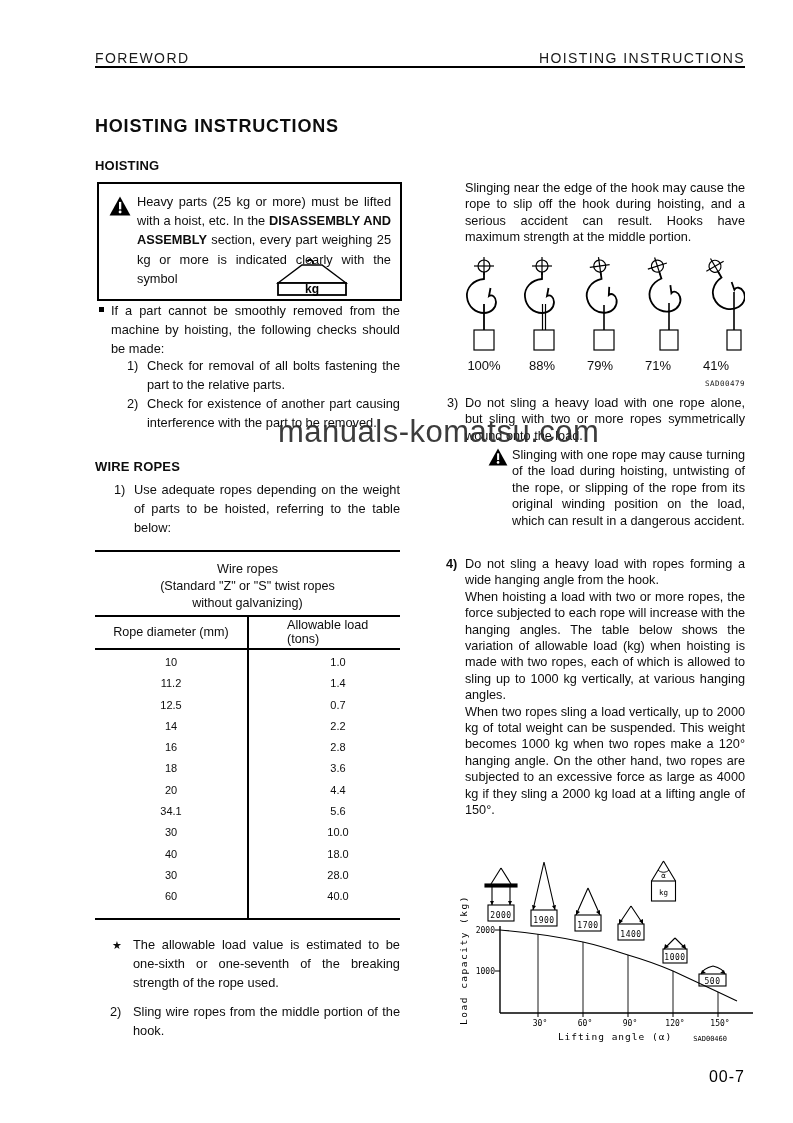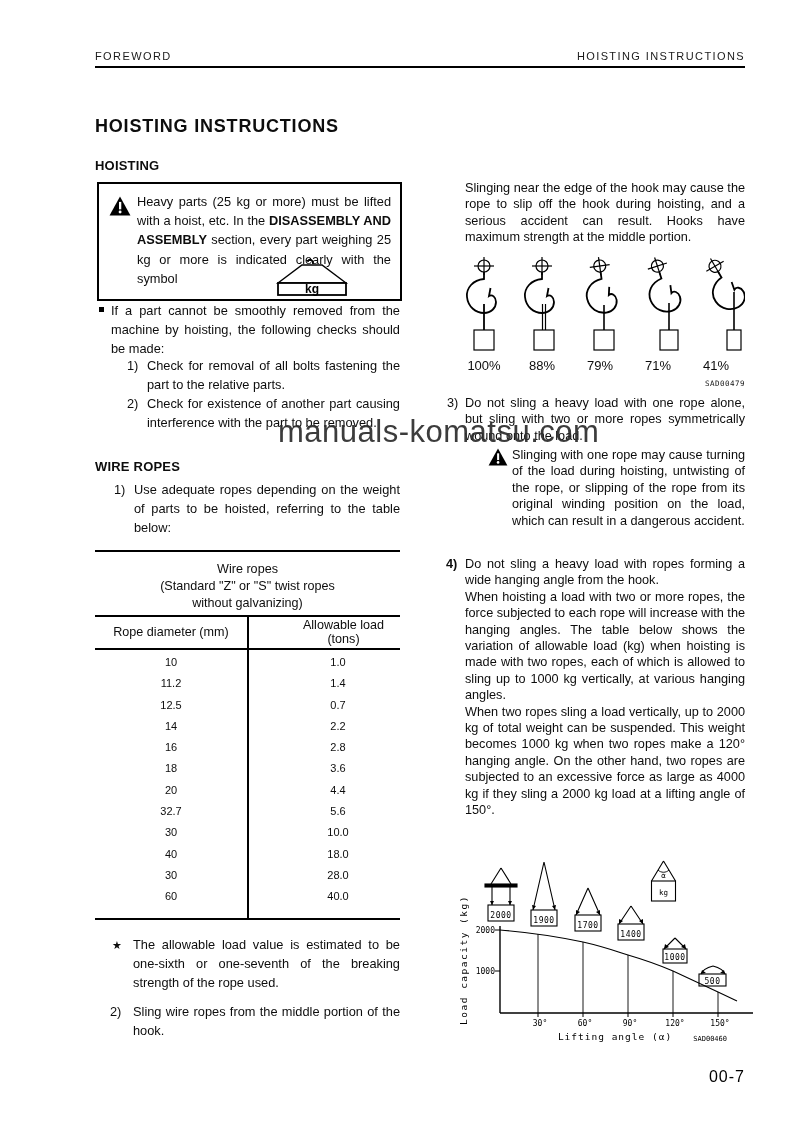--- a/index.html
+++ b/index.html
@@ -1,19 +1,19 @@
 <!DOCTYPE html>
 <html><head>
 <meta charset="utf-8">
 <style>
   html,body{margin:0;padding:0;background:#888;}
   .page{position:relative;width:793px;height:1123px;background:#fff;margin:0 auto;
         font-family:"Liberation Sans",sans-serif;color:#0d0d0d;overflow:hidden;}
   .abs{position:absolute;}
-  .hdr{font-size:11px;letter-spacing:1.4px;color:#1a1a1a;}
+  .hdr{font-size:14px;letter-spacing:1.4px;color:#1a1a1a;}
   .rule{background:#000;}
   .title{font-size:18px;font-weight:bold;letter-spacing:0.8px;}
   .h2{font-size:13px;font-weight:bold;letter-spacing:0.2px;}
   .lcol{font-size:12.8px;line-height:19.2px;text-align:justify;}
   .rcol{font-size:12.7px;line-height:16.4px;text-align:justify;}
   .warnbox{border:2px solid #000;}
   .warnicon{width:22px;height:20px;display:block;}
   .num{position:absolute;}
   .figcode{font-family:"DejaVu Sans Mono",monospace;font-size:7.5px;letter-spacing:0.5px;color:#111;}
   .tblline{position:absolute;left:0;width:305px;background:#000;}
@@ -73,21 +73,21 @@
   <div class="abs lcol" style="left:134px;top:480px;width:266px;">Use adequate ropes depending on the weight of parts to be hoisted, referring to the table below:</div>
 
   <div class="abs" style="left:95px;top:550px;width:305px;height:370px;">
     <div class="tblline" style="top:0;height:2px;"></div>
     <div class="abs tbl-title" style="left:0;top:11px;width:305px;">
       <div>Wire ropes</div>
       <div>(Standard "Z" or "S" twist ropes</div>
       <div>without galvanizing)</div>
     </div>
     <div class="tblline" style="top:65px;height:1.5px;"></div>
-    <div class="abs colhead" style="left:0;top:66.5px;width:305px;height:31.5px;text-align:center;">
+    <div class="abs colhead" style="left:0;top:66.5px;width:305px;height:31.5px;">
       <div style="width:152px;">Rope diameter (mm)</div>
       <div style="flex:1;padding-left:40px;">Allowable load (tons)</div>
     </div>
     <div class="tblline" style="top:98px;height:1.5px;"></div>
     <div class="abs" style="left:0;top:106px;width:305px;">
       <div class="trow">
           <div class="c1">10</div>
           <div class="c2">1.0</div>
         </div>
       <div class="trow">
@@ -108,21 +108,21 @@
         </div>
       <div class="trow">
           <div class="c1">18</div>
           <div class="c2">3.6</div>
         </div>
       <div class="trow">
           <div class="c1">20</div>
           <div class="c2">4.4</div>
         </div>
       <div class="trow">
-          <div class="c1">32.7</div>
+          <div class="c1">34.1</div>
           <div class="c2">5.6</div>
         </div>
       <div class="trow">
           <div class="c1">30</div>
           <div class="c2">10.0</div>
         </div>
       <div class="trow">
           <div class="c1">40</div>
           <div class="c2">18.0</div>
         </div>

